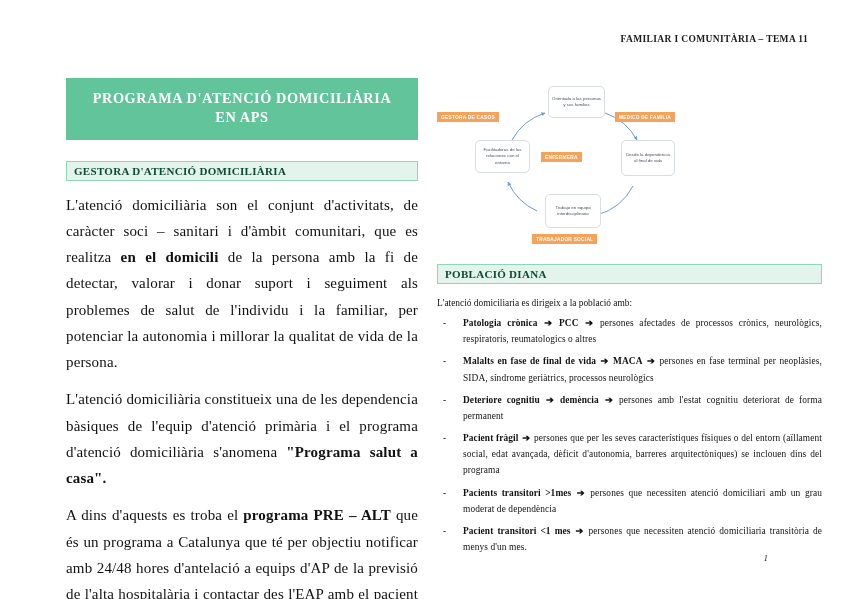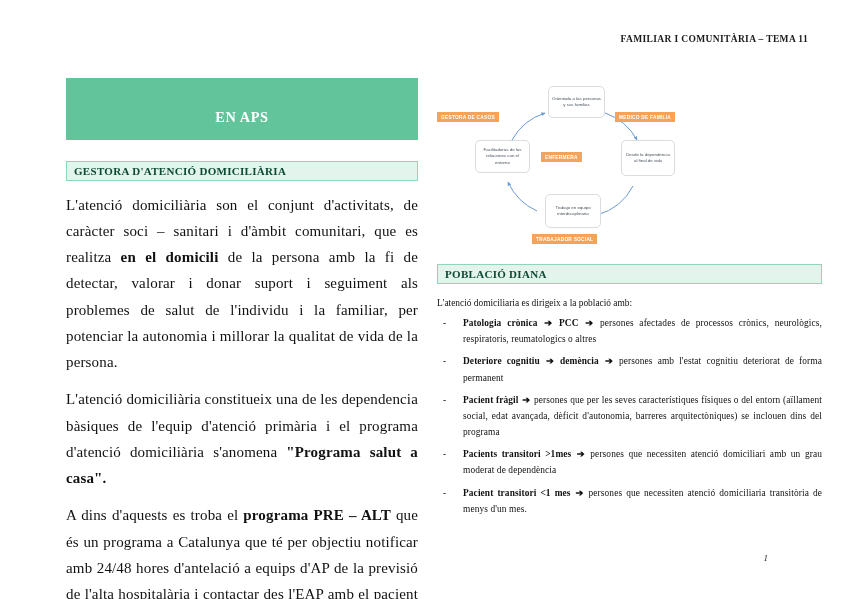--- a/index.html
+++ b/index.html
@@ -188,21 +188,21 @@
 </head>
 <body>
 
 <div class="page">
 
   <div class="doc-header">FAMILIAR I COMUNITÀRIA – TEMA 11</div>
 
   <div class="col-left">
 
     <div class="title-banner">
-      <br>
+      <span>PROGRAMA D'ATENCIÓ DOMICILIÀRIA</span><br>
       <span>EN APS</span>
     </div>
 
     <div class="sec-head">GESTORA D'ATENCIÓ DOMICILIÀRIA</div>
 
     <p class="para">
       <span>L'atenció domiciliària son el conjunt d'activitats, de caràcter soci – sanitari i d'àmbit comunitari, que es realitza </span><b>en el domicili</b><span> de la persona amb la fi de detectar, valorar i donar suport i seguiment als problemes de salut de l'individu i la familiar, per potenciar la autonomia i millorar la qualitat de vida de la persona.</span>
     </p>
 
     <p class="para">
@@ -296,20 +296,27 @@
 
     <ul class="dash-list">
       <li>
         <b>Patologia crònica</b>
         <b class="arrow">➔</b>
         <b>PCC</b>
         <b class="arrow">➔</b>
         <span>persones afectades de processos crònics, neurològics, respiratoris, reumatologics o altres</span>
       </li>
       <li>
+        <b>Malalts en fase de final de vida</b>
+        <b class="arrow">➔</b>
+        <b>MACA</b>
+        <b class="arrow">➔</b>
+        <span>persones en fase terminal per neoplàsies, SIDA, síndrome geriàtrics, processos neurològics</span>
+      </li>
+      <li>
         <b>Deteriore cognitiu</b>
         <b class="arrow">➔</b>
         <b>demència</b>
         <b class="arrow">➔</b>
         <span>persones amb l'estat cognitiu deteriorat de forma permanent</span>
       </li>
       <li>
         <b>Pacient fràgil</b>
         <b class="arrow">➔</b>
         <span>persones que per les seves característiques físiques o del entorn (aïllament social, edat avançada, dèficit d'autonomia, barreres arquitectòniques) se inclouen dins del programa</span>

